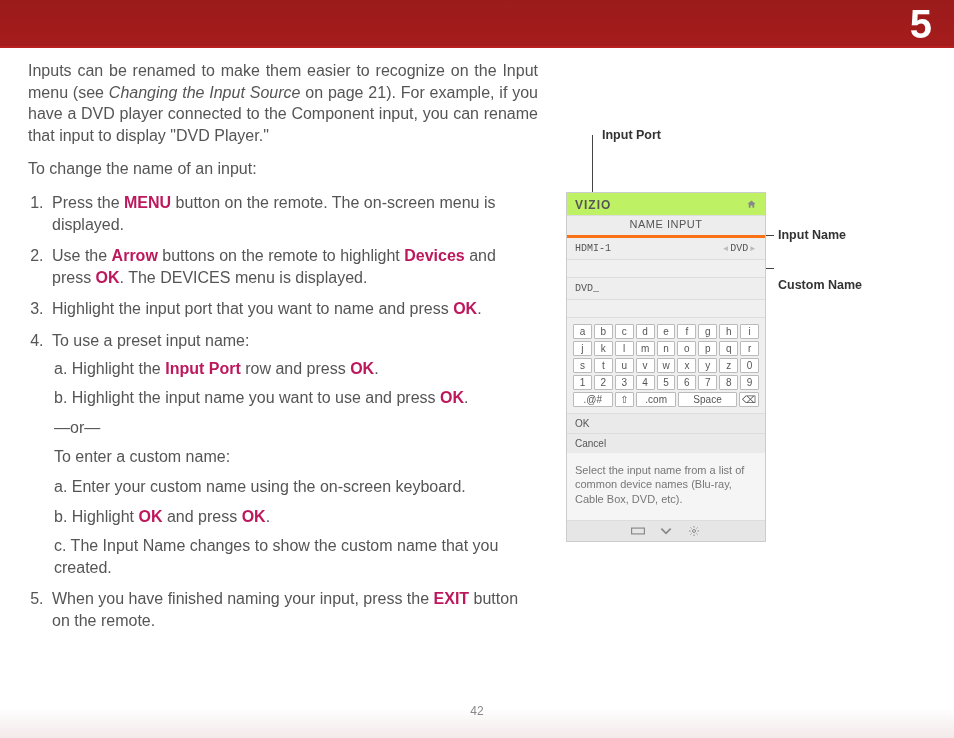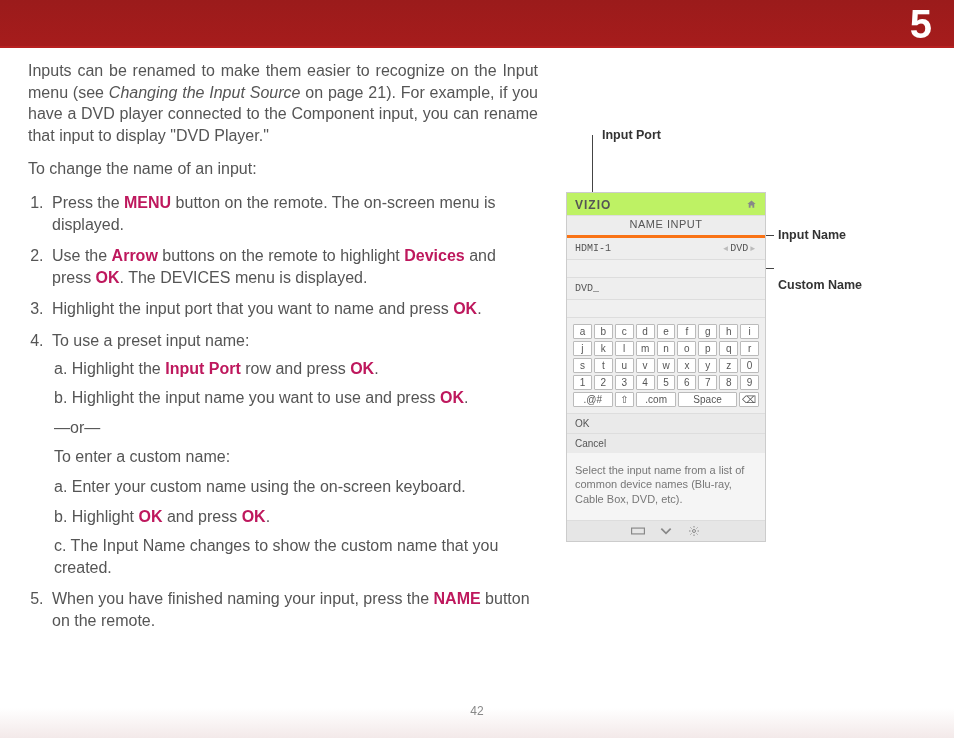--- a/index.html
+++ b/index.html
@@ -69,21 +69,21 @@
         <div class="sub">
           <div><span>a.  Highlight the </span><b>Input Port</b><span> row and press </span><b>OK</b><span>.</span></div>
           <div><span>b.  Highlight the input name you want to use and press </span><b>OK</b><span>.</span></div>
           <div>—or—</div>
           <div>To enter a custom name:</div>
           <div>a.  Enter your custom name using the on-screen keyboard.</div>
           <div><span>b.  Highlight </span><b>OK</b><span> and press </span><b>OK</b><span>.</span></div>
           <div>c.  The Input Name changes to show the custom name that you created.</div>
         </div>
       </li>
-      <li><span>When you have finished naming your input, press the </span><b>NAME</b><span> button on the remote.</span></li>
+      <li><span>When you have finished naming your input, press the </span><b>EXIT</b><span> button on the remote.</span></li>
     </ol>
   </div>
 
   <div class="figure">
     <div class="labels">
       <div class="lbl" style="top:12px; left:36px;">Input Port</div>
       <div class="lbl" style="top:112px; left:212px;text-align:right;">Input Name</div>
       <div class="lbl" style="top:162px; left:212px;">Custom Name</div>
     </div>
     <div class="pointer" style="top:19px; left:26px; width:1px; height:100px; border-top:none; border-left:1px solid #444;"></div>

